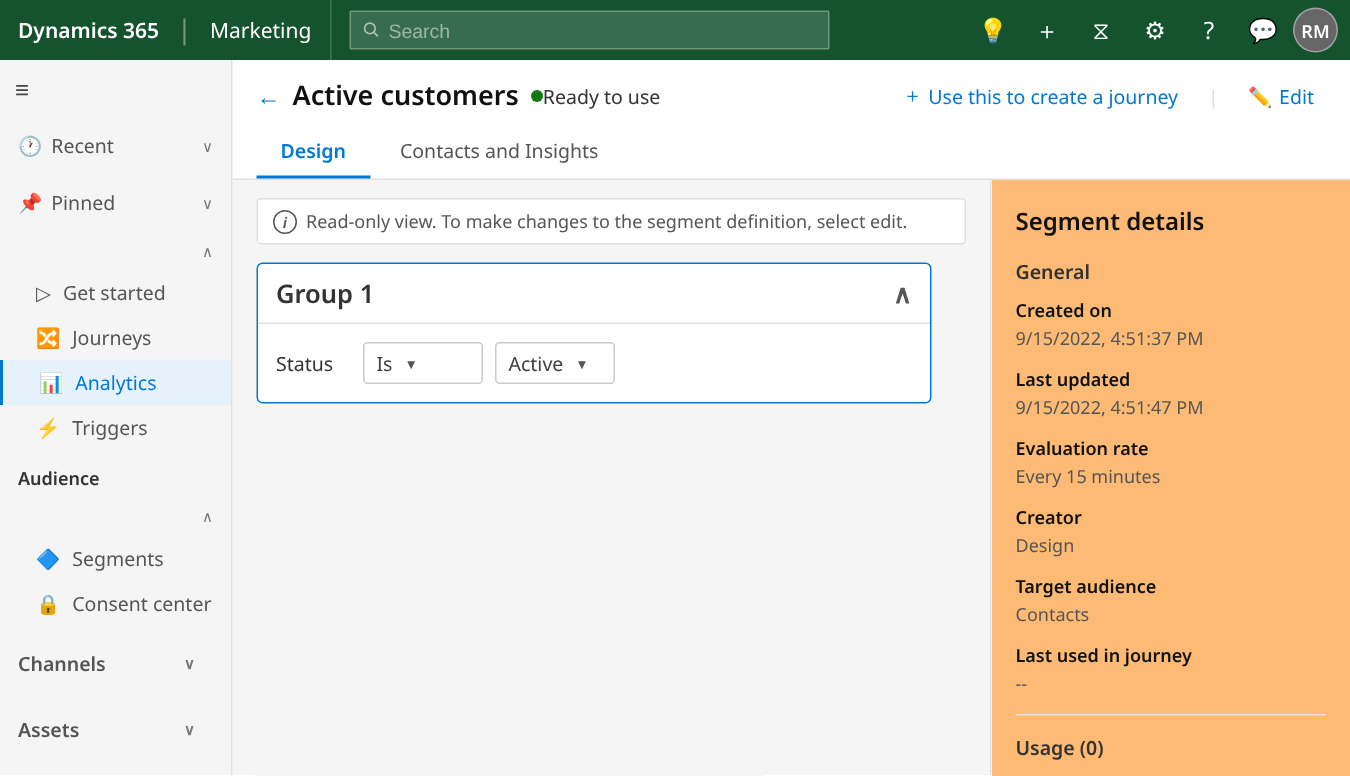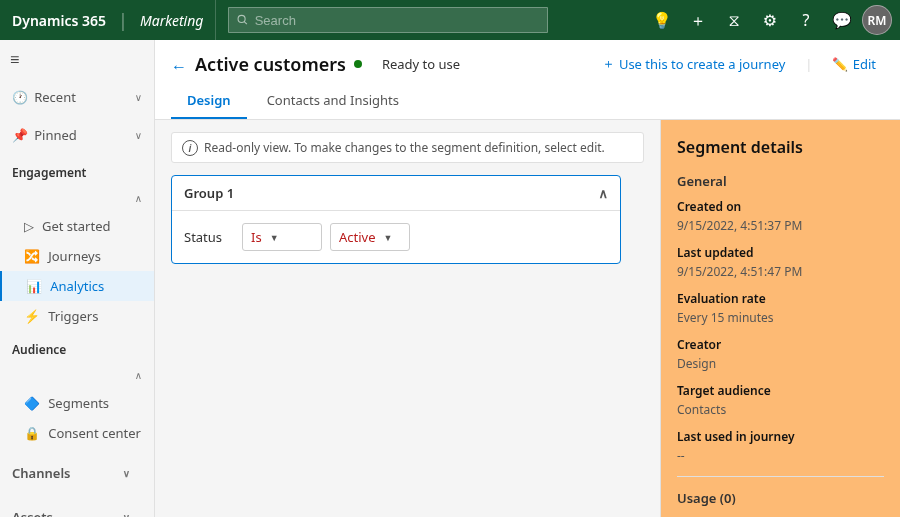--- a/index.html
+++ b/index.html
@@ -17,21 +17,21 @@
     .top-nav-brand {
       display: flex;
       align-items: center;
       padding: 0 12px;
       height: 100%;
       gap: 8px;
       border-right: 1px solid rgba(255,255,255,0.2);
     }
     .brand-d365 { font-weight: 600; font-size: 14px; color: #fff; }
     .brand-sep { color: rgba(255,255,255,0.4); font-size: 18px; margin: 0 4px; }
-    .brand-marketing { font-size: 14px; color: #fff; font-style: italic; }
+    .brand-marketing { font-size: 14px; color: #fff; }
     .search-bar {
       flex: 1;
       max-width: 320px;
       margin: 0 12px;
       display: flex;
       align-items: center;
       background: rgba(255,255,255,0.15);
       border: 1px solid rgba(255,255,255,0.3);
       border-radius: 1px;
       padding: 0 8px;
@@ -149,21 +149,21 @@
       cursor: pointer;
     }
     .page-title {
       font-size: 18px;
       font-weight: 600;
       color: #111;
     }
     .status-badge {
       display: flex;
       align-items: center;
-      gap: 20px;
+      gap: 0;
       font-size: 13px;
       color: #333;
     }
     .status-dot { width: 8px; height: 8px; border-radius: 50%; background: #107c10; }
     .header-actions {
       display: flex;
       align-items: center;
       gap: 12px;
     }
     .action-btn {
@@ -238,21 +238,21 @@
       border-radius: 4px;
       padding: 0;
       max-width: 450px;
     }
     .group-header {
       display: flex;
       align-items: center;
       justify-content: space-between;
       padding: 8px 12px;
       font-weight: 600;
-      font-size: 13px;
+      font-size: 17px;
       border-bottom: 1px solid #e0e0e0;
     }
     .group-body {
       padding: 12px;
     }
     .condition-row {
       display: flex;
       align-items: center;
       gap: 8px;
     }
@@ -266,21 +266,21 @@
       align-items: center;
       border: 1px solid #ccc;
       border-radius: 3px;
       padding: 4px 8px;
       background: #fff;
       font-size: 13px;
       cursor: pointer;
       gap: 4px;
       min-width: 80px;
     }
-    .select-box-value { color: #b91c1c; }
+    .select-box-value { color: #404040; }
     .select-chevron { font-size: 9px; color: #555; margin-left: 4px; }
 
     
     .segment-details {
       width: 240px;
       background: #fdba74;
       border-left: 1px solid #e0e0e0;
       overflow-y: auto;
       padding: 16px;
       flex-shrink: 0;
@@ -369,21 +369,20 @@
     <div class="sidebar-group">
       <div class="sidebar-group-item">
         <div class="label">
           <span>📌</span>
           <span>Pinned</span>
         </div>
         <span class="chevron">∨</span>
       </div>
     </div>
 
-    <div class="sidebar-section-label">Engagement</div>
     <div class="sidebar-group-item">
       <div></div>
       <span class="chevron">∧</span>
     </div>
 
     <div class="sidebar-sub-item">
       <span>▷</span>
       <span>Get started</span>
     </div>
     <div class="sidebar-sub-item">

